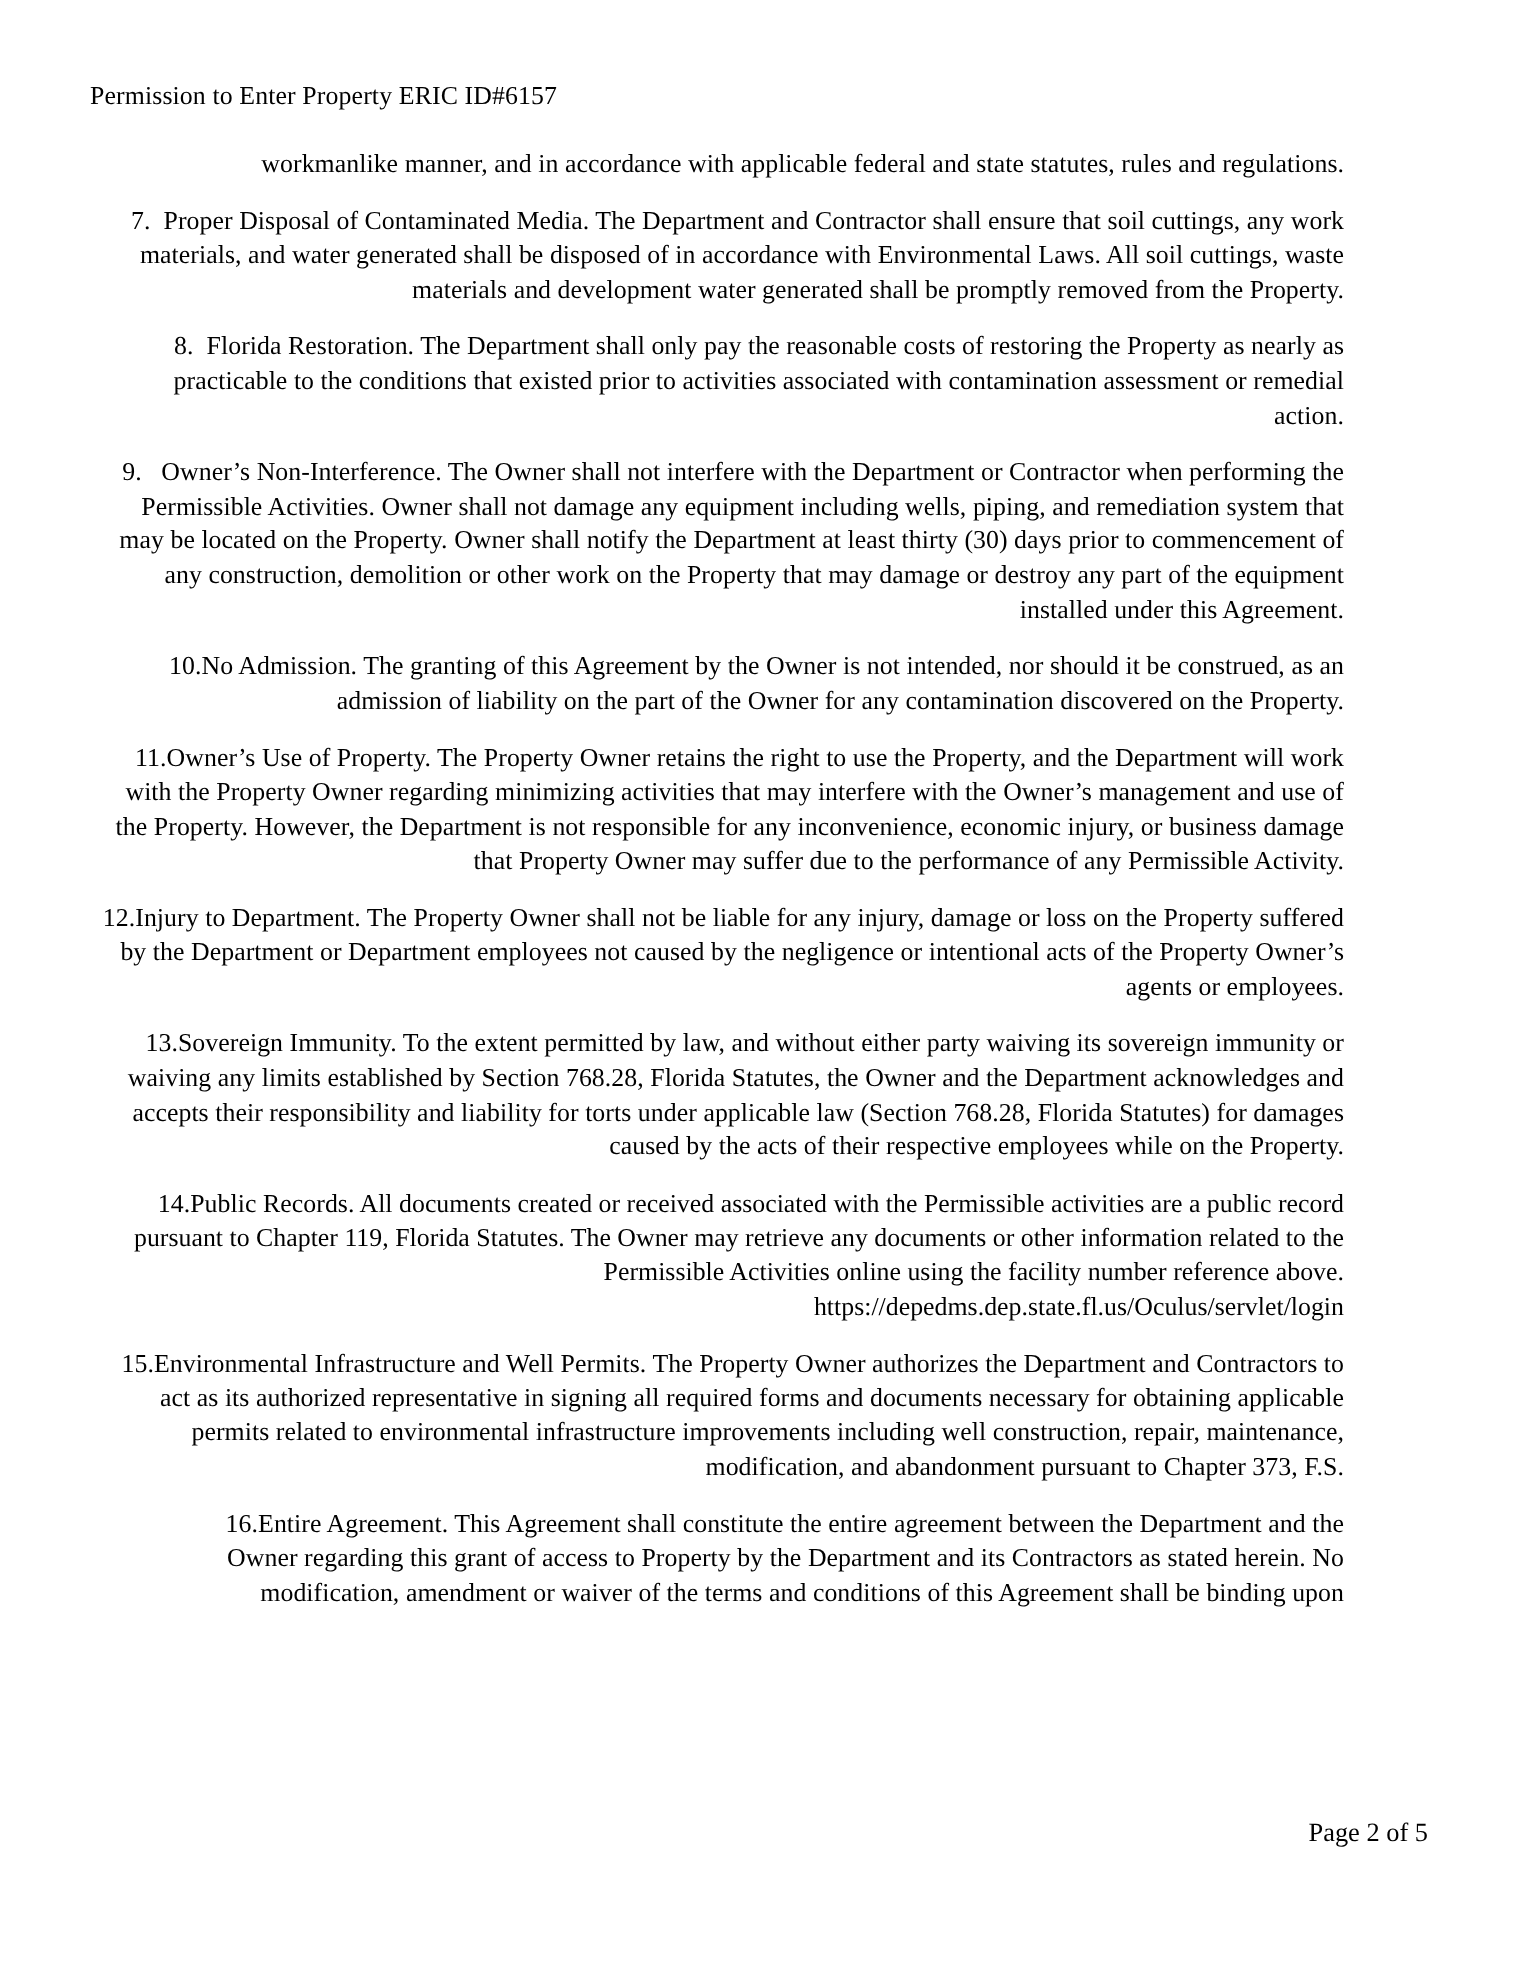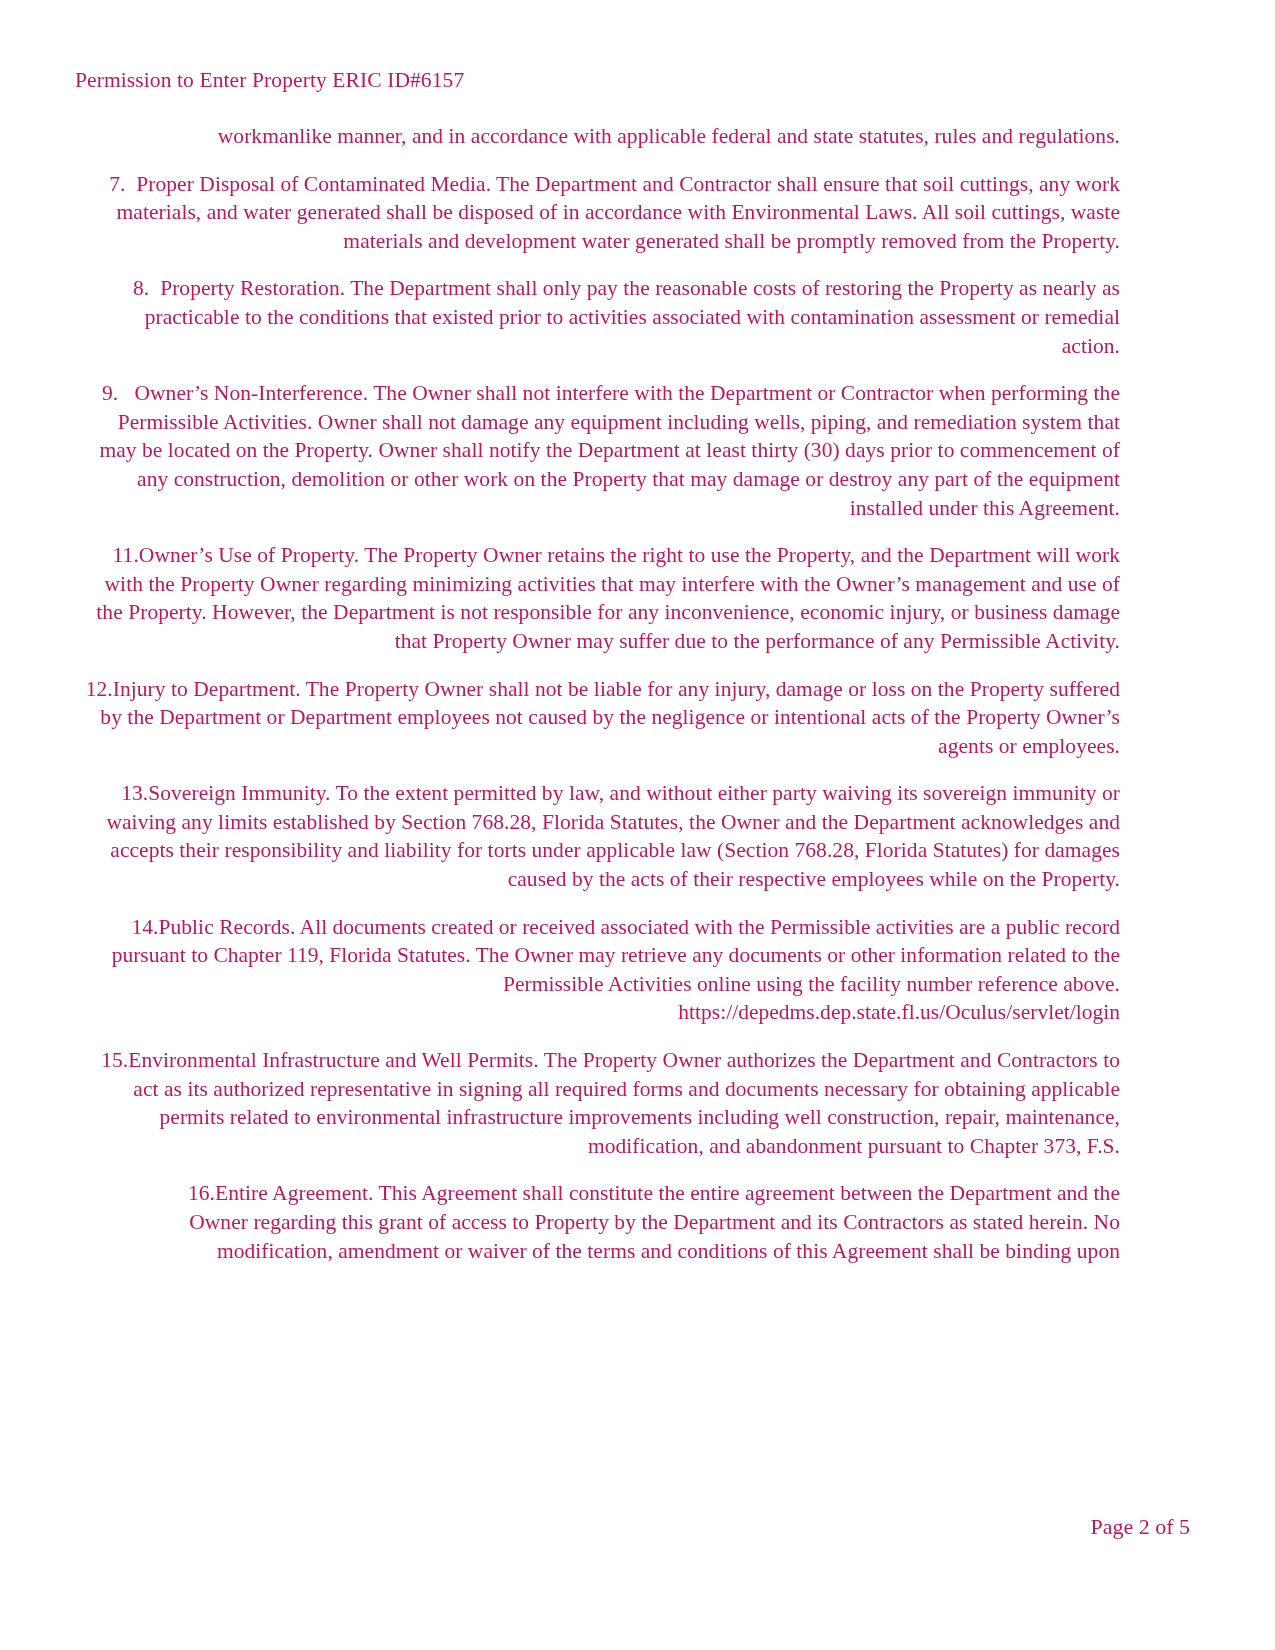--- a/index.html
+++ b/index.html
@@ -7,21 +7,21 @@
     padding: 0;
     background: #ffffff;
   }
   .page {
     position: relative;
     width: 1275px;
     height: 1650px;
     margin: 0 auto;
     background: #ffffff;
     font-family: "Liberation Serif", "DejaVu Serif", serif;
-    color: #be185d;
+    color: #000000;
     box-sizing: border-box;
   }
   .header {
     position: absolute;
     top: 68px;
     left: 75px;
     font-size: 21.5px;
     line-height: 1.2;
     letter-spacing: 0.1px;
   }
@@ -66,27 +66,30 @@
 
   <div class="body-area">
 
     <p class="para">workmanlike manner, and in accordance with applicable federal and state statutes, rules and regulations.</p>
 
     <p class="para">
       <span class="num">7.</span><span class="num">  </span><span class="titled">Proper Disposal of Contaminated Media.</span><span> The Department and Contractor shall ensure that soil cuttings, any work materials, and water generated shall be disposed of in accordance with Environmental Laws. All soil cuttings, waste materials and development water generated shall be promptly removed from the Property.</span>
     </p>
 
     <p class="para">
-      <span class="num">8.</span><span class="num">  </span><span class="titled">Property Restoration.</span><span> The Department shall only pay the reasonable costs of restoring the Property as nearly as practicable to the conditions that existed prior to activities associated with contamination assessment or remedial action.</span>
+      <span class="num">8.</span><span class="num">  </span><span class="titled">Florida Restoration.</span><span> The Department shall only pay the reasonable costs of restoring the Property as nearly as practicable to the conditions that existed prior to activities associated with contamination assessment or remedial action.</span>
     </p>
 
     <p class="para">
       <span class="num">9.</span><span class="num">   </span><span class="titled">Owner’s Non-Interference.</span><span> The Owner shall not interfere with the Department or Contractor when performing the Permissible Activities. Owner shall not damage any equipment including wells, piping, and remediation system that may be located on the Property. Owner shall notify the Department at least thirty (30) days prior to commencement of any construction, demolition or other work on the Property that may damage or destroy any part of the equipment installed under this Agreement.</span>
     </p>
 
+    <p class="para">
+      <span class="num">10.</span><span class="titled">No Admission.</span><span> The granting of this Agreement by the Owner is not intended, nor should it be construed, as an admission of liability on the part of the Owner for any contamination discovered on the Property.</span>
+    </p>
 
     <p class="para">
       <span class="num">11.</span><span class="titled">Owner’s Use of Property.</span><span> The Property Owner retains the right to use the Property, and the Department will work with the Property Owner regarding minimizing activities that may interfere with the Owner’s management and use of the Property. However, the Department is not responsible for any inconvenience, economic injury, or business damage that Property Owner may suffer due to the performance of any Permissible Activity.</span>
     </p>
 
     <p class="para">
       <span class="num">12.</span><span class="titled">Injury to Department.</span><span> The Property Owner shall not be liable for any injury, damage or loss on the Property suffered by the Department or Department employees not caused by the negligence or intentional acts of the Property Owner’s agents or employees.</span>
     </p>
 
     <p class="para">

